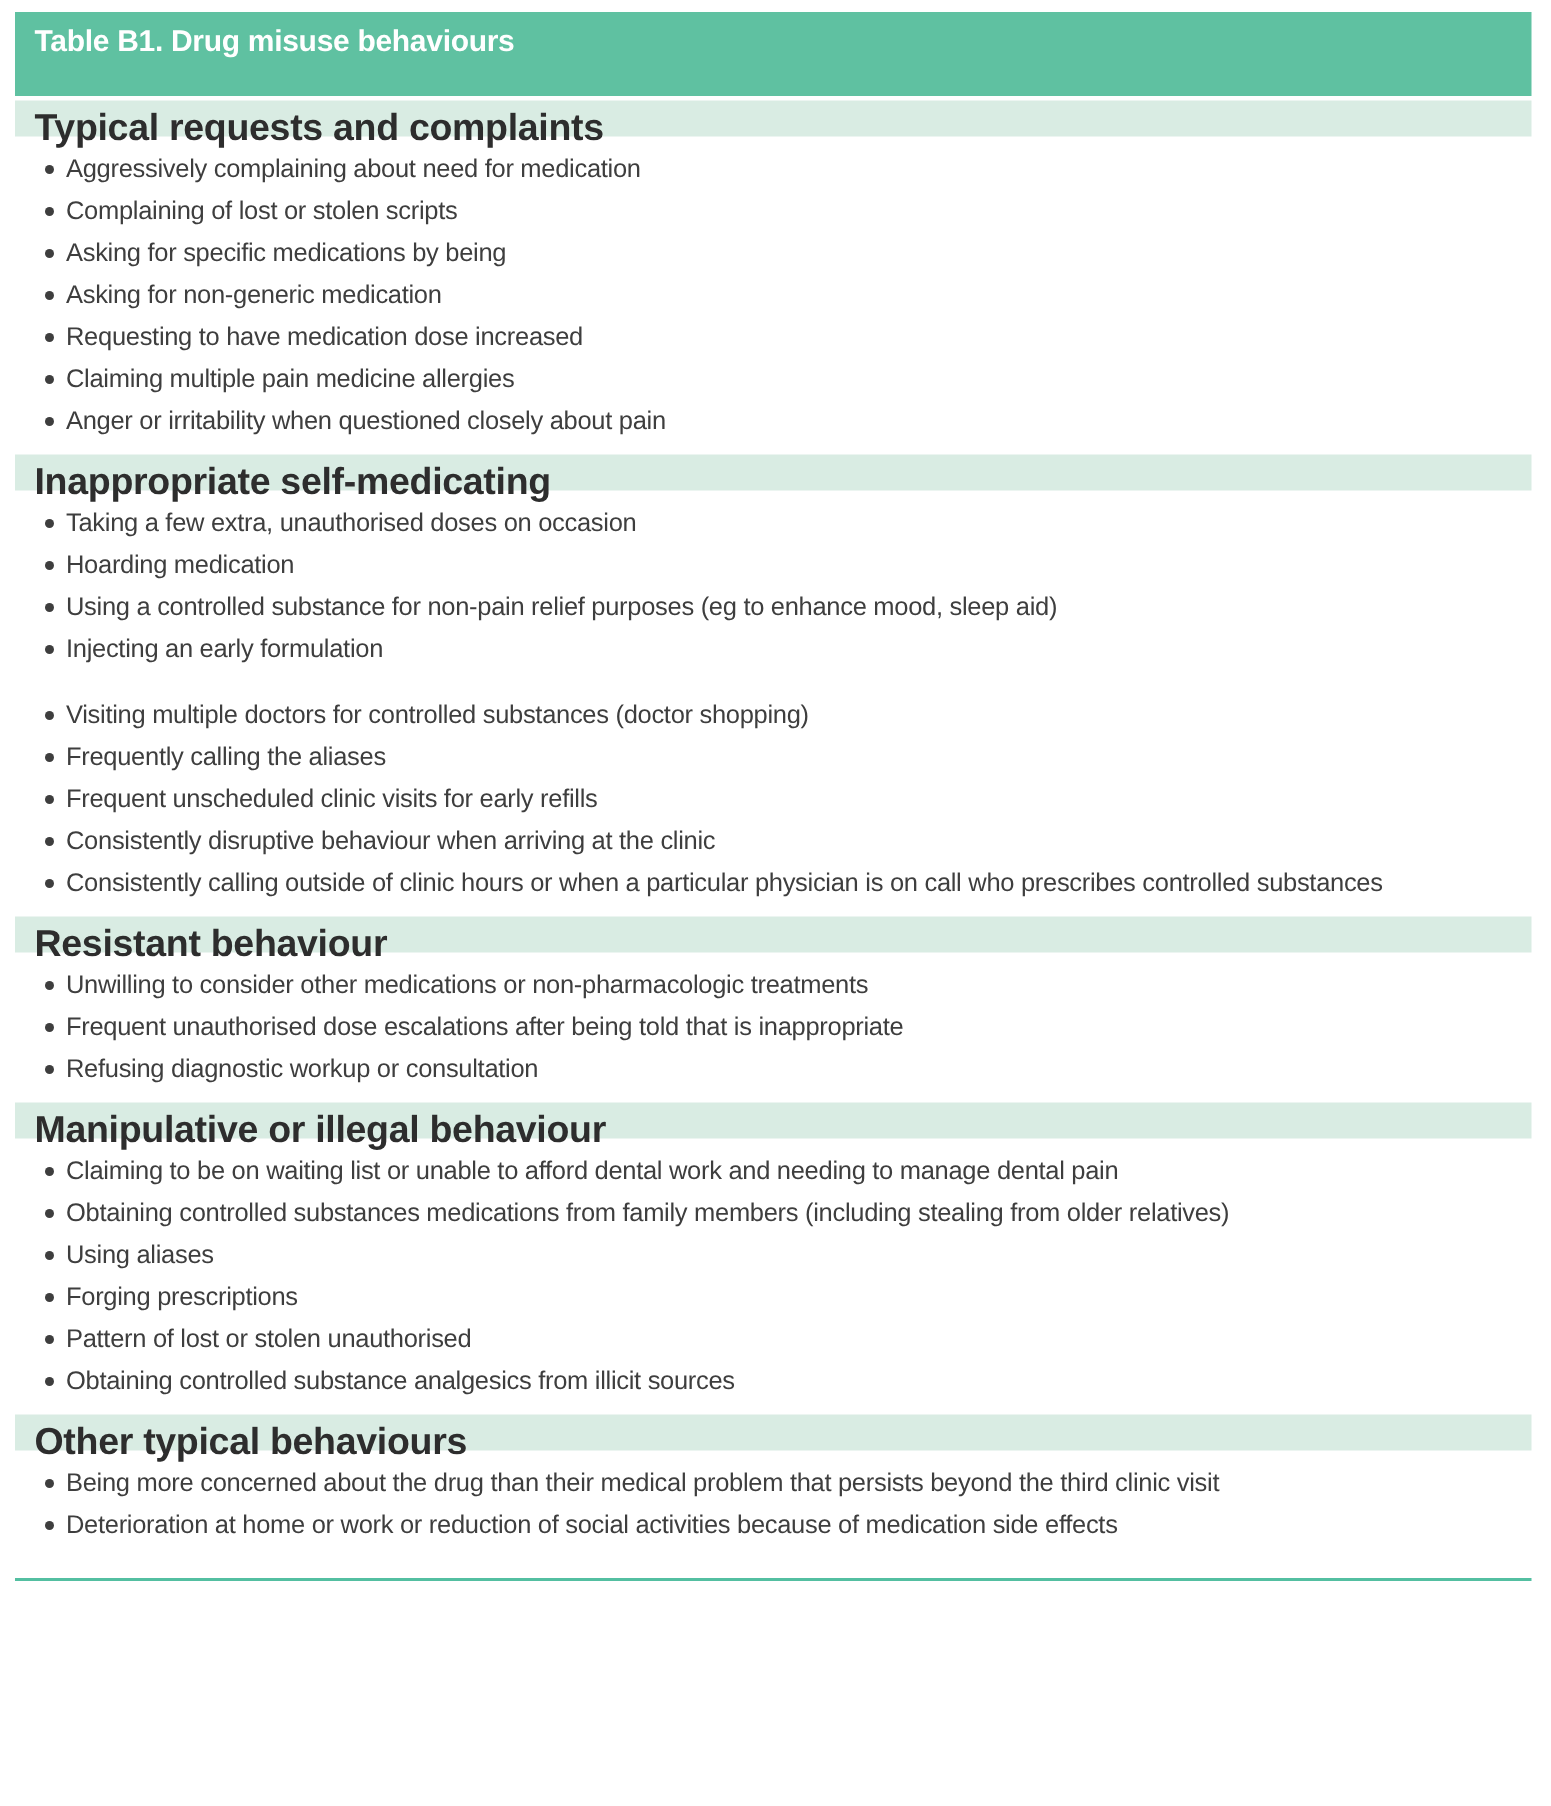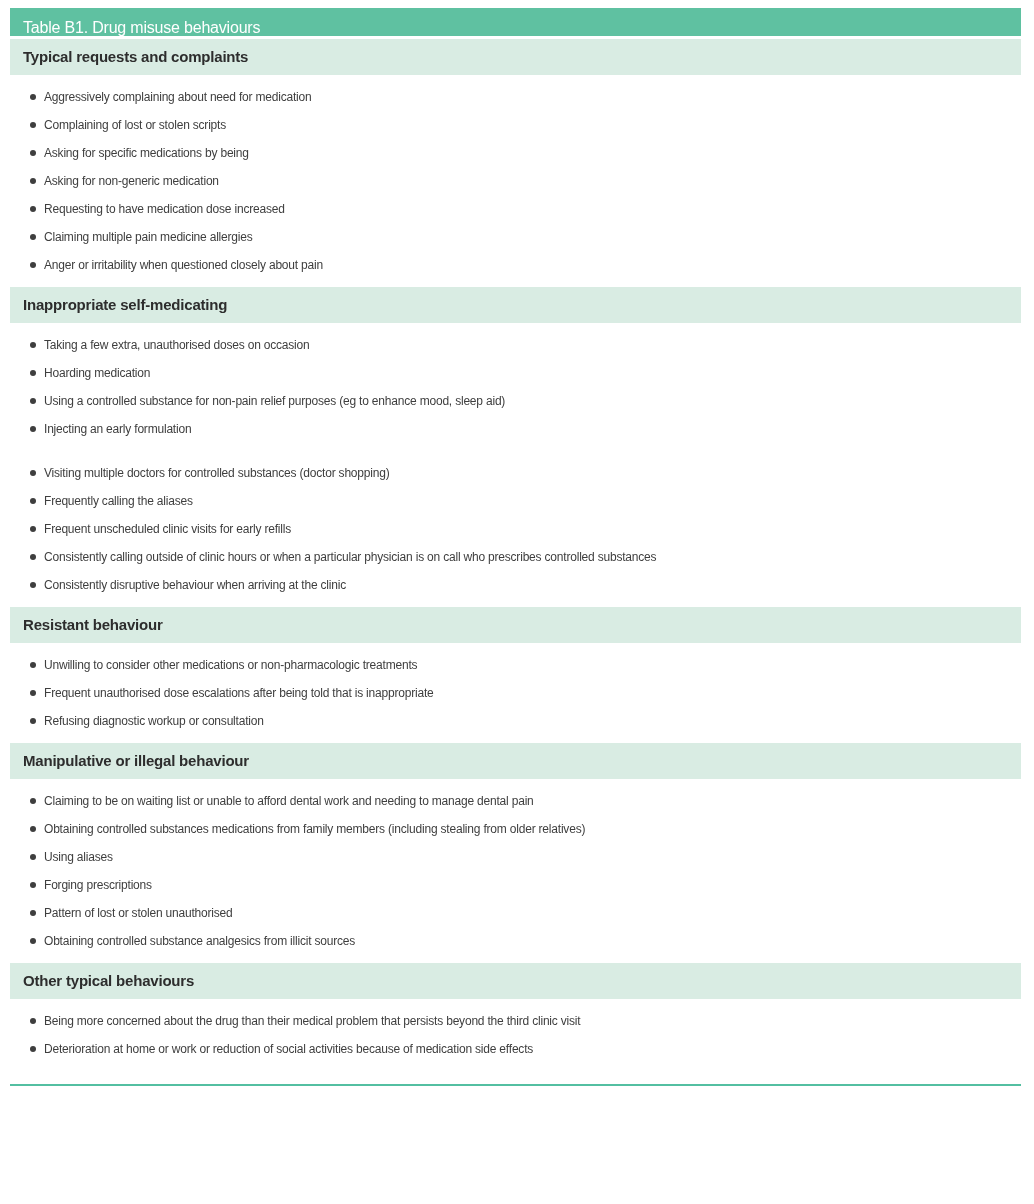--- a/index.html
+++ b/index.html
@@ -14,48 +14,48 @@
     height: 1204px;
     background: #ffffff;
     overflow: hidden;
   }
   .table-wrap {
     margin: 8px 13px 0 10px; 
   }
   .title-bar {
     background: #5fc1a1;
     color: #ffffff;
-    font-size: 16px;
-    font-weight: normal;
+    font-size: 20px;
+    font-weight: bold;
     letter-spacing: -0.2px;
-    height: 28px;
+    height: 56px;
     line-height: 40px;
     padding: 0 13px;
     margin-bottom: 3px;
   }
   .section-head {
     background: #d9ece3;
     color: #2d2d2d;
-    font-size: 15px;
+    font-size: 25px;
     font-weight: bold;
     letter-spacing: -0.2px;
-    height: 36px;
+    height: 24px;
     line-height: 36px;
     padding: 0 13px;
   }
   ul.bullets {
     list-style: none;
     margin: 0;
     padding: 8px 10px 8px 20px;
   }
   ul.bullets li {
     display: flex;
     align-items: flex-start;
     padding: 4px 0;
-    font-size: 12px;
+    font-size: 17px;
     line-height: 20px;
     letter-spacing: -0.2px;
     color: #3e3e3e;
     white-space: nowrap;
   }
   .dot {
     flex: 0 0 auto;
     width: 6px;
     height: 6px;
     border-radius: 50%;
@@ -142,25 +142,25 @@
             <li>
               <span class="dot"></span>
               <span>Frequently calling the aliases</span>
             </li>
             <li>
               <span class="dot"></span>
               <span>Frequent unscheduled clinic visits for early refills</span>
             </li>
             <li>
               <span class="dot"></span>
+              <span>Consistently disruptive behaviour when arriving at the clinic</span>
+            </li>
+            <li>
+              <span class="dot"></span>
               <span>Consistently calling outside of clinic hours or when a particular physician is on call who prescribes controlled substances</span>
-            </li>
-            <li>
-              <span class="dot"></span>
-              <span>Consistently disruptive behaviour when arriving at the clinic</span>
             </li>
           </ul>
   </section>
 
   <section>
     <div class="section-head">Resistant behaviour</div>
     <ul class="bullets">
             <li>
               <span class="dot"></span>
               <span>Unwilling to consider other medications or non-pharmacologic treatments</span>

